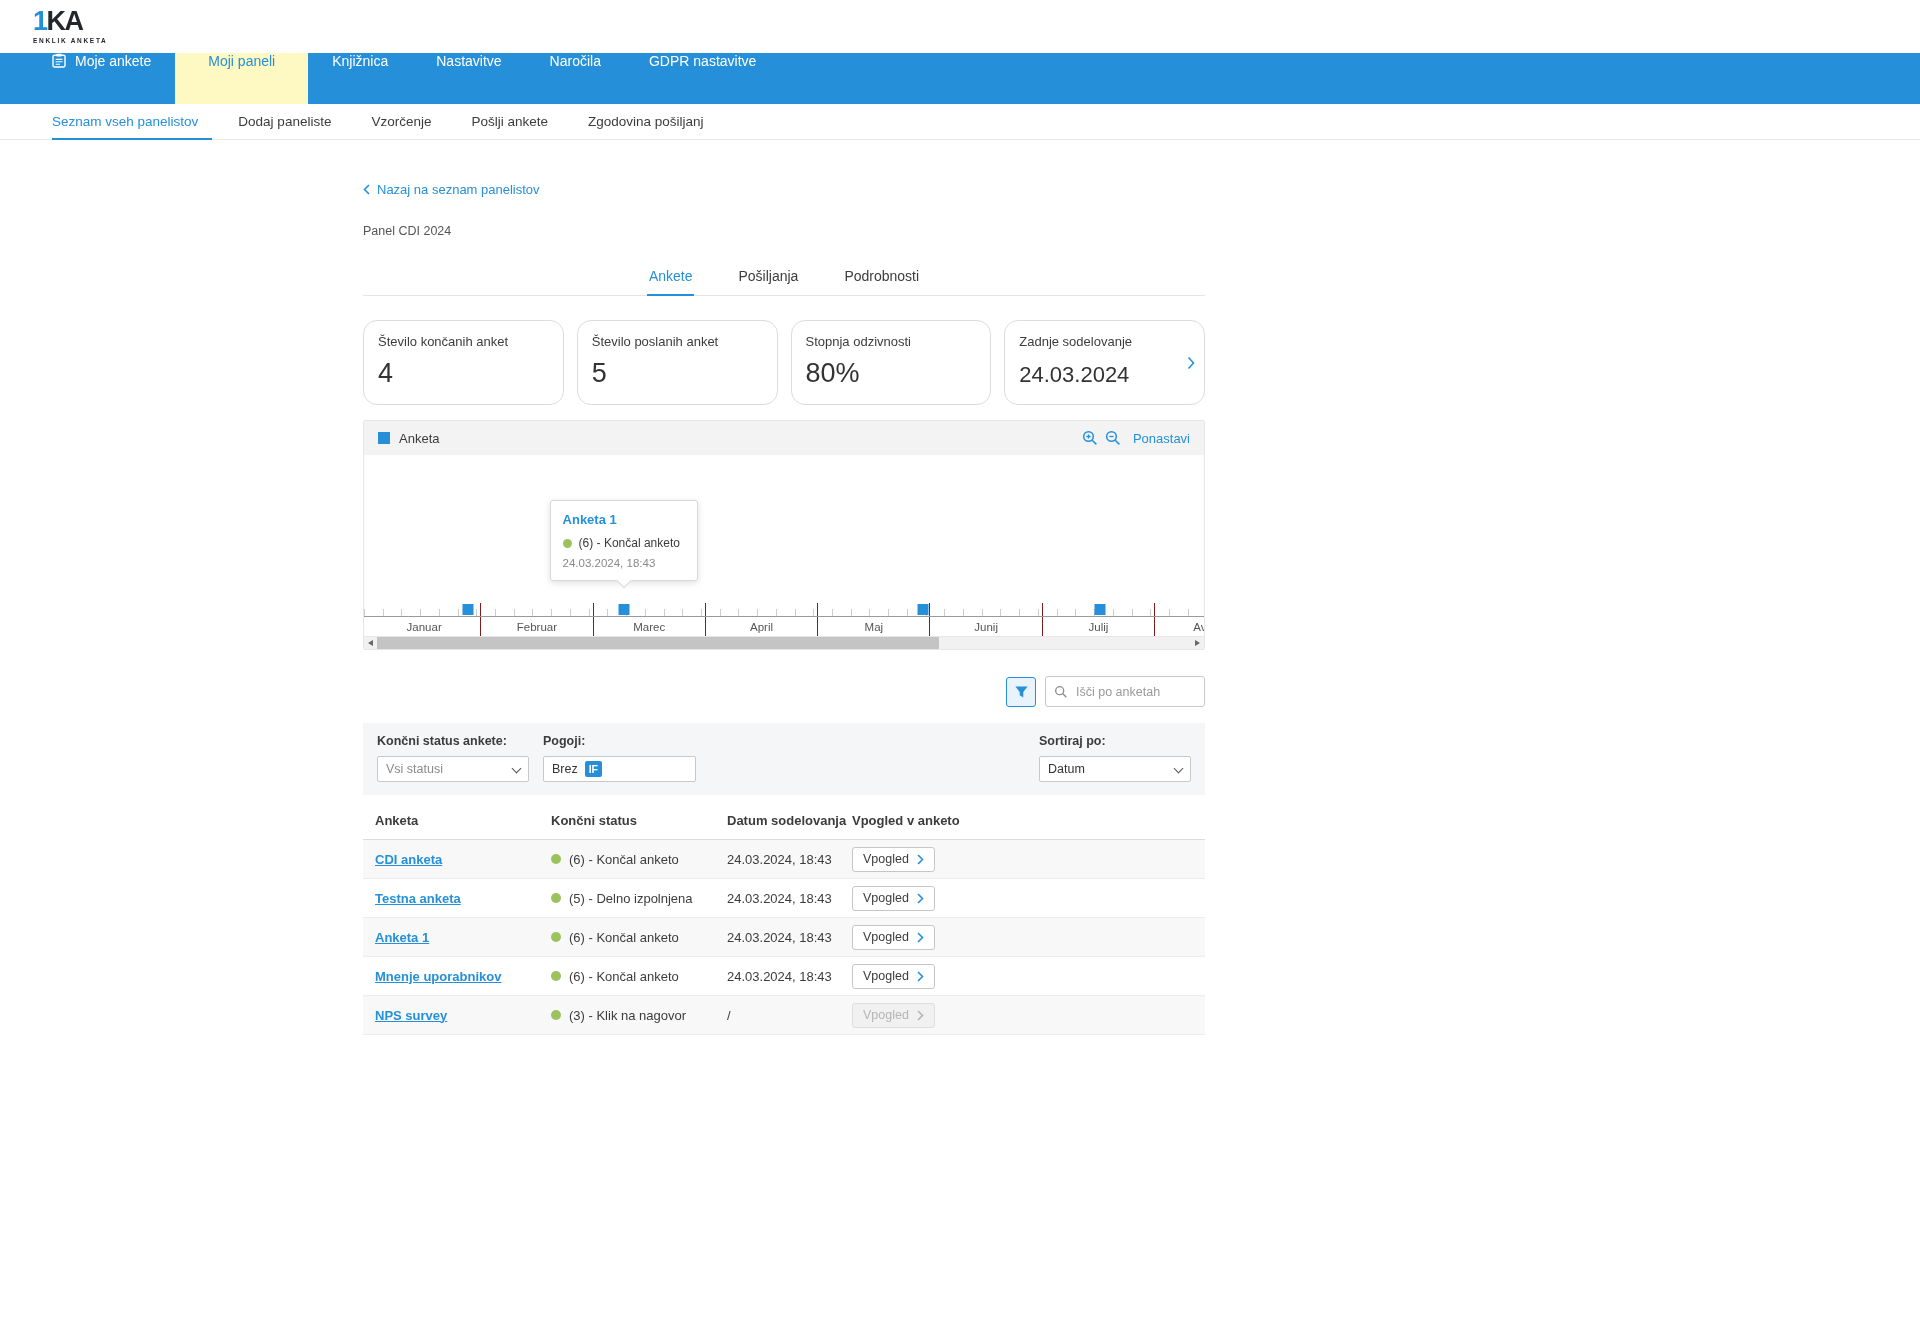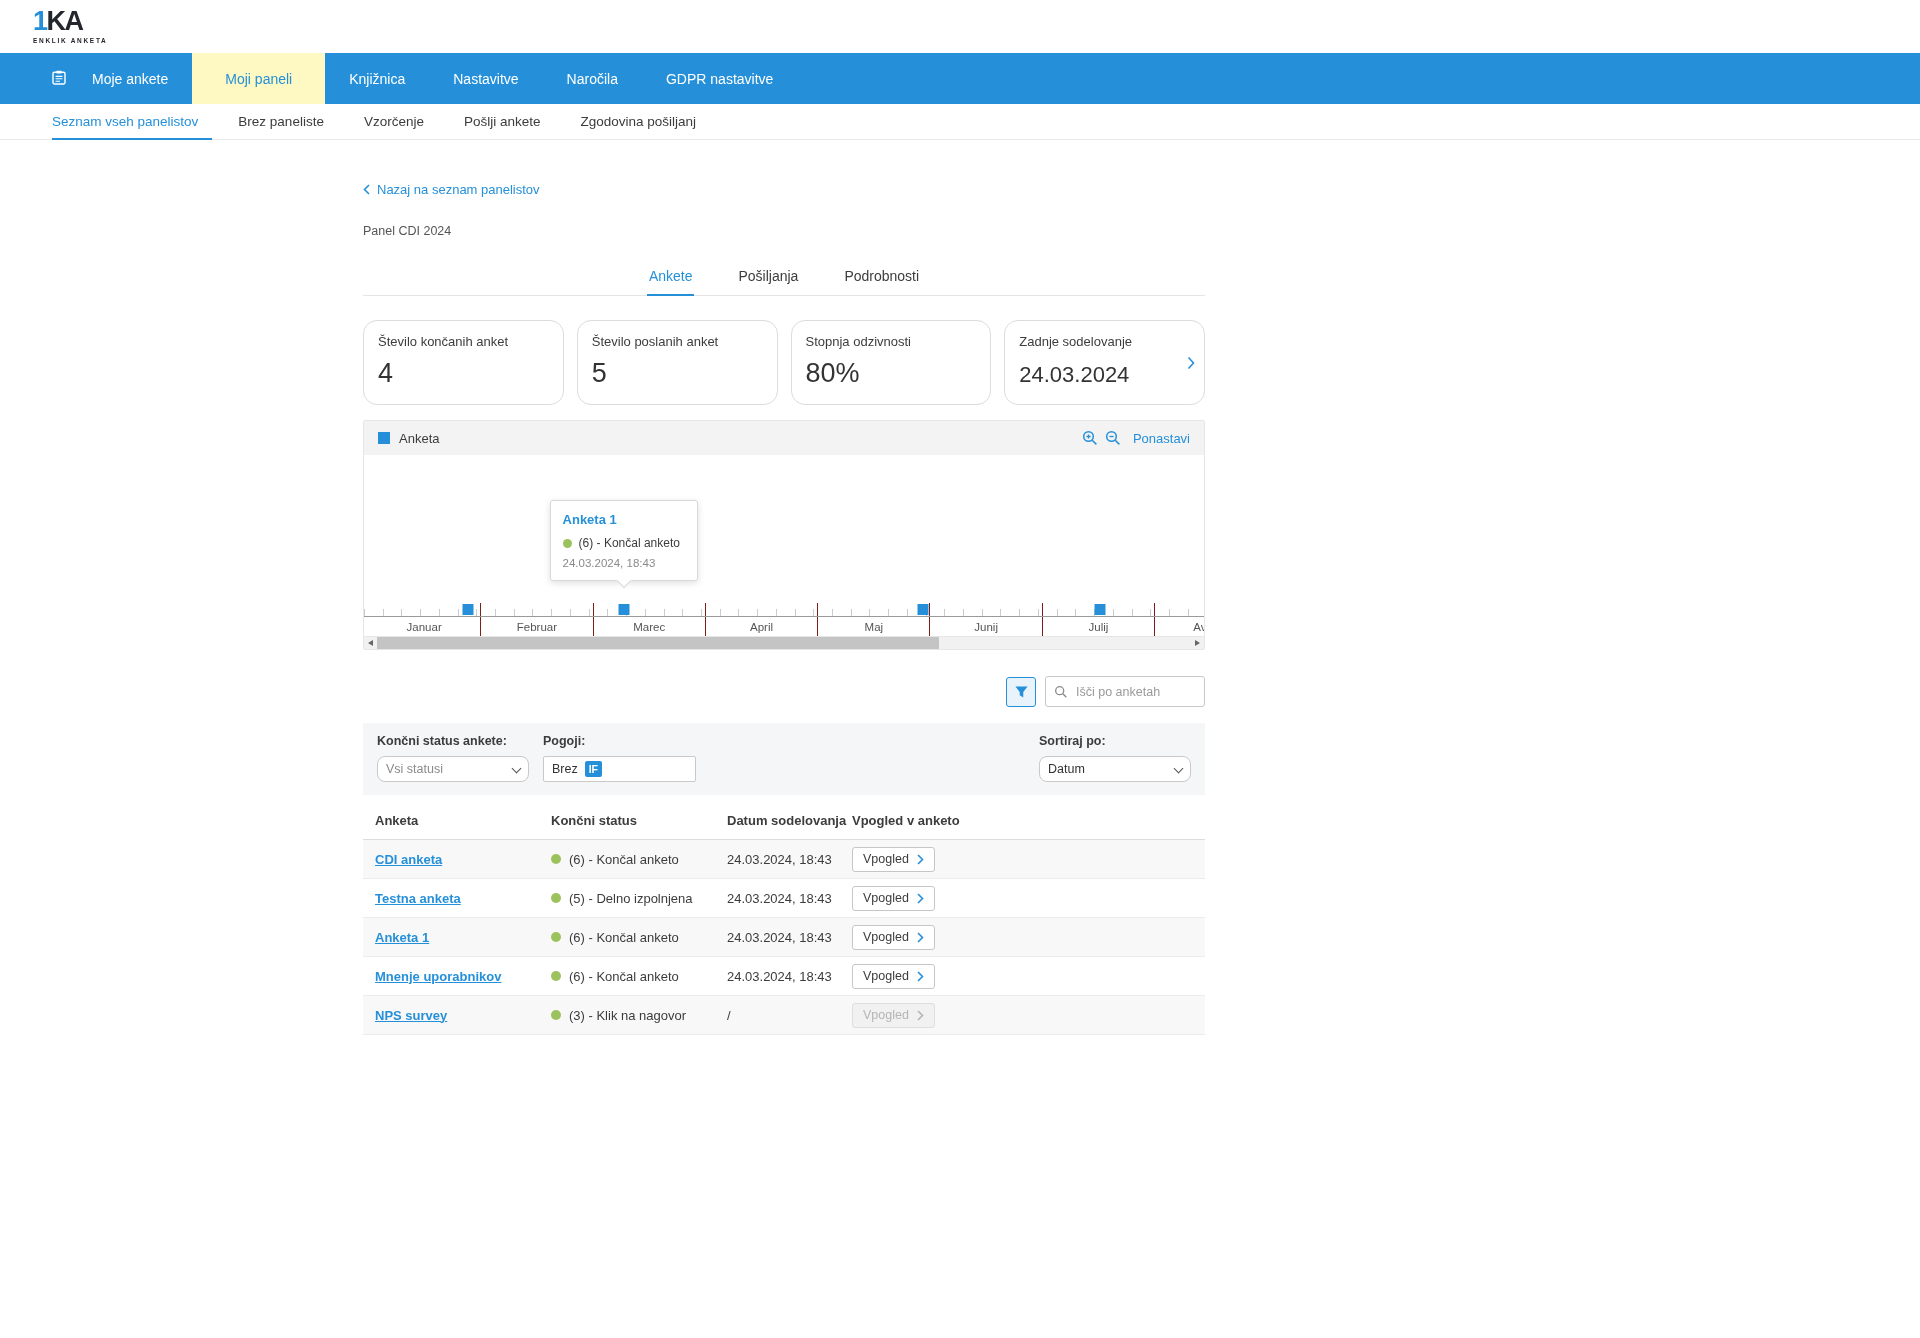--- a/index.html
+++ b/index.html
@@ -10,21 +10,21 @@
 
   
   .topbar{height:53px; display:flex; align-items:center; padding-left:33px; background:#fff;}
   .logo{display:flex; flex-direction:column; line-height:1; cursor:pointer;}
   .logo-main{font-size:27px; font-weight:bold; letter-spacing:-1.5px; color:#23262c;}
   .logo-main .one{color:var(--accent);}
   .logo-sub{font-size:6.5px; letter-spacing:1.7px; color:#23262c; margin-top:3px; font-weight:bold;}
 
   
   .mainnav{height:51px; background:var(--accent); display:flex; align-items:stretch; padding-left:28px;}
-  .nav-item{display:flex; align-items:center; gap:26px; padding:0 24px; color:#fff; font-size:14px; cursor:pointer; white-space:nowrap;}
+  .nav-item{display:flex; gap:9px; padding:0 24px; color:#fff; font-size:14px; cursor:pointer; white-space:nowrap;}
   .nav-item.active{background:#fef9c3; color:var(--accent); padding:0 33px;}
 
   
   .subnav{height:36px; display:flex; gap:40px; padding-left:52px; border-bottom:1px solid #e9e9e9; background:#fff;}
   .subnav-item{display:flex; align-items:center; font-size:13.5px; color:#3c3c3c; cursor:pointer; position:relative; white-space:nowrap;}
   .subnav-item.active{color:var(--accent);}
   .subnav-item.active::after{content:""; position:absolute; left:0; right:-14px; bottom:-1px; height:2px; background:var(--accent);}
 
   
   .content{width:842px; margin-left:363px;}
@@ -94,21 +94,21 @@
   .search-wrap .s-icon{position:absolute; left:9px; top:50%; transform:translateY(-50%); display:flex;}
   .search-input{width:100%; height:31px; border:1px solid #c9c9c9; border-radius:3px; padding:0 8px 0 30px;
                 font-size:12.5px; color:#333; font-family:inherit; outline:none; background:#fff;}
   .search-input::placeholder{color:#9a9a9a;}
 
   
   .filter-panel{margin-top:16px; background:#f5f6f7; padding:11px 14px 13px; display:flex; gap:14px;}
   .fgroup{display:flex; flex-direction:column; gap:8px;}
   .flabel{font-size:12.5px; font-weight:bold; color:#3c3c3c;}
   .sel-wrap{position:relative; width:152px;}
-  .sel-wrap select{width:100%; height:26px; border:1px solid #c9c9c9; border-radius:8px; background:#fff;
+  .sel-wrap select{width:100%; height:26px; border:1px solid #c9c9c9; border-radius:2px; background:#fff;
                    -webkit-appearance:none; appearance:none; padding:0 22px 0 8px; font-size:12.5px;
                    font-family:inherit; color:#333; cursor:pointer; outline:none;}
   .sel-wrap select.muted{color:#8a8a8a;}
   .sel-wrap::after{content:""; position:absolute; right:9px; top:9px; width:6px; height:6px;
                    border-right:1.4px solid #555; border-bottom:1.4px solid #555; transform:rotate(45deg); pointer-events:none;}
   .cond-box{width:153px; height:26px; background:#fff; border:1px solid #c9c9c9; border-radius:2px;
             display:flex; align-items:center; gap:7px; padding:0 8px; font-size:12.5px; color:#333; cursor:text;}
   .if-badge{background:var(--accent); color:#fff; font-size:10.5px; font-weight:bold; padding:2.5px 4px; border-radius:2px; line-height:1;}
   .spacer{flex:1;}
 
@@ -150,21 +150,21 @@
   </a>
   <a class="nav-item active">Moji paneli</a>
   <a class="nav-item">Knjižnica</a>
   <a class="nav-item">Nastavitve</a>
   <a class="nav-item">Naročila</a>
   <a class="nav-item">GDPR nastavitve</a>
 </nav>
 
 <nav class="subnav">
   <a class="subnav-item active">Seznam vseh panelistov</a>
-  <a class="subnav-item">Brez paneliste</a>
+  <a class="subnav-item">Dodaj paneliste</a>
   <a class="subnav-item">Vzorčenje</a>
   <a class="subnav-item">Pošlji ankete</a>
   <a class="subnav-item">Zgodovina pošiljanj</a>
 </nav>
 
 <main class="content">
 
   <a class="backlink">
     <span style="display:flex;">
       <svg width="7" height="11" viewBox="0 0 7 11">

